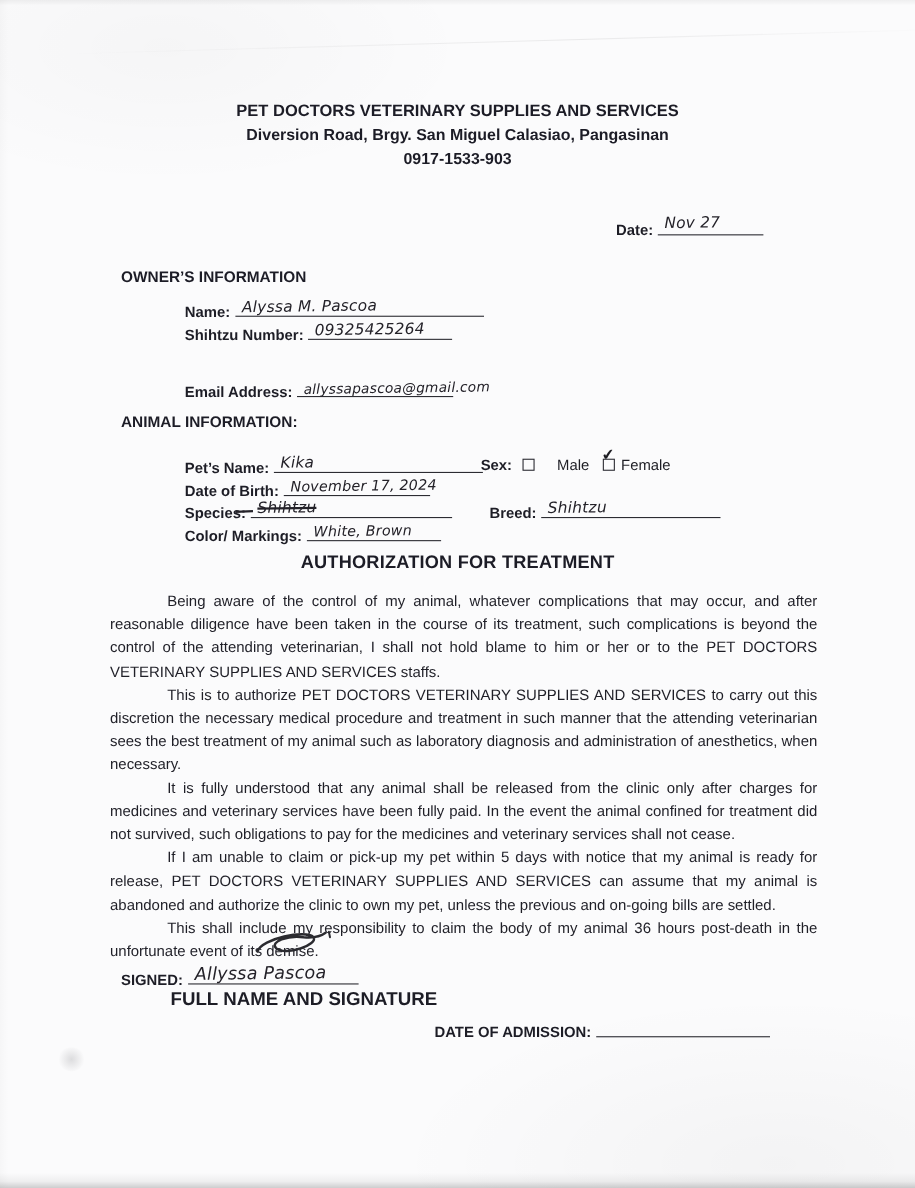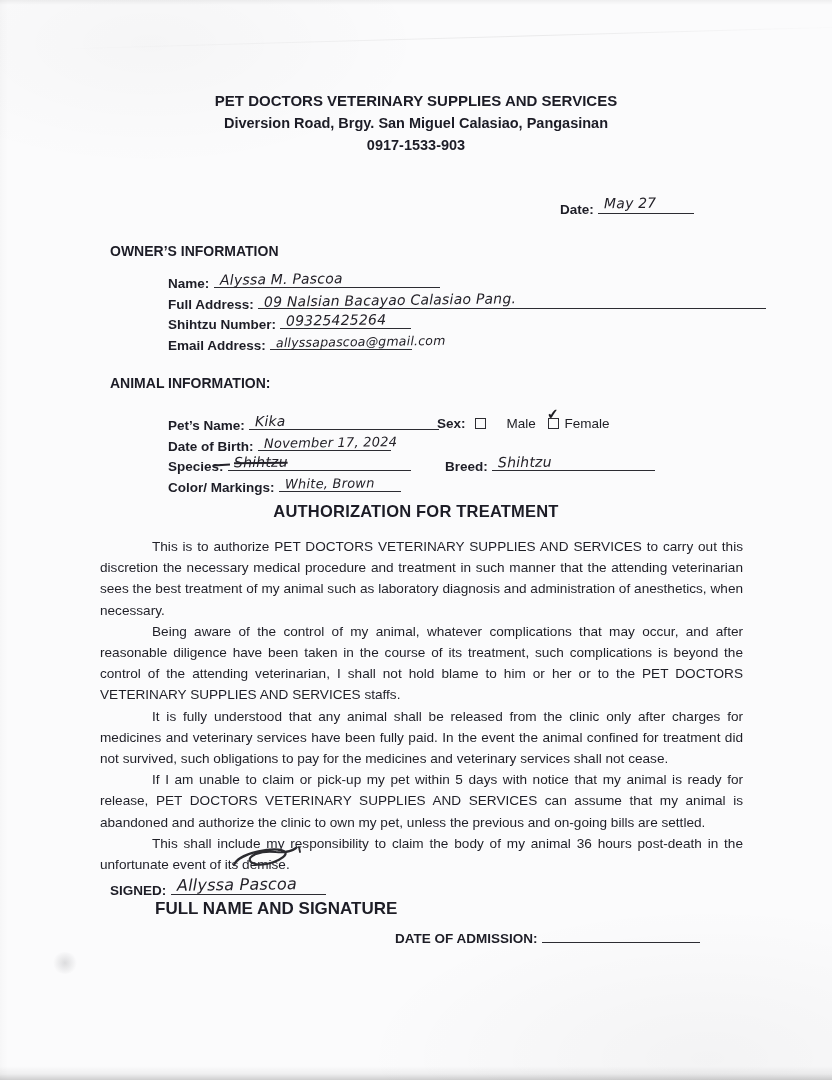--- a/index.html
+++ b/index.html
@@ -71,47 +71,41 @@
 
   <div class="header">
     <div class="h1">PET DOCTORS VETERINARY SUPPLIES AND SERVICES</div>
     <div class="h2">Diversion Road, Brgy. San Miguel Calasiao, Pangasinan</div>
     <div class="h2">0917-1533-903</div>
   </div>
 
   <div class="date-row">
     <span class="label">Date:</span>
     <span class="fline" style="width:96px;height:16px;">
-      <span class="hw" style="bottom:2px;">May 27</span>
+      <span class="hw" style="bottom:2px;">Nov 27</span>
     </span>
   </div>
 
   <div class="sec-title owner-title">OWNER’S INFORMATION</div>
   <div class="fields owner-fields">
     <div class="frow">
       <span class="label">Name:</span>
       <span class="fline" style="width:226px;height:15px;">
         <span class="hw">Alyssa M. Pascoa</span>
       </span>
     </div>
     <div class="frow">
-      <span class="label">Full Address:</span>
-      <span class="fline" style="width:508px;height:15px;">
-        <span class="hw">09 Nalsian Bacayao Calasiao Pang.</span>
-      </span>
-    </div>
-    <div class="frow">
       <span class="label">Shihtzu Number:</span>
       <span class="fline" style="width:131px;height:15px;">
         <span class="hw">09325425264</span>
       </span>
     </div>
     <div class="frow">
       <span class="label">Email Address:</span>
-      <span class="fline" style="width:142px;height:15px;">
+      <span class="fline" style="width:142px;height:15px;margin-top:32px;">
         <span class="hw" style="font-size:12.5px;">allyssapascoa@gmail.com</span>
       </span>
     </div>
   </div>
 
   <div class="sec-title animal-title">ANIMAL INFORMATION:</div>
   <div class="fields animal-fields">
     <div class="frow">
       <span class="label">Pet’s Name:</span>
       <span class="fline" style="width:190px;height:15px;">
@@ -150,22 +144,22 @@
     <div class="frow">
       <span class="label">Color/ Markings:</span>
       <span class="fline" style="width:122px;height:15px;">
         <span class="hw" style="font-size:13px;">White, Brown</span>
       </span>
     </div>
   </div>
 
   <div class="auth-title">AUTHORIZATION FOR TREATMENT</div>
   <div class="bodytext">
+    <p>Being aware of the control of my animal, whatever complications that may occur, and after reasonable diligence have been taken in the course of its treatment, such complications is beyond the control of the attending veterinarian, I shall not hold blame to him or her or to the PET DOCTORS VETERINARY SUPPLIES AND SERVICES staffs.</p>
     <p>This is to authorize PET DOCTORS VETERINARY SUPPLIES AND SERVICES to carry out this discretion the necessary medical procedure and treatment in such manner that the attending veterinarian sees the best treatment of my animal such as laboratory diagnosis and administration of anesthetics, when necessary.</p>
-    <p>Being aware of the control of my animal, whatever complications that may occur, and after reasonable diligence have been taken in the course of its treatment, such complications is beyond the control of the attending veterinarian, I shall not hold blame to him or her or to the PET DOCTORS VETERINARY SUPPLIES AND SERVICES staffs.</p>
     <p>It is fully understood that any animal shall be released from the clinic only after charges for medicines and veterinary services have been fully paid. In the event the animal confined for treatment did not survived, such obligations to pay for the medicines and veterinary services shall not cease.</p>
     <p>If I am unable to claim or pick-up my pet within 5 days with notice that my animal is ready for release, PET DOCTORS VETERINARY SUPPLIES AND SERVICES can assume that my animal is abandoned and authorize the clinic to own my pet, unless the previous and on-going bills are settled.</p>
     <p>This shall include my responsibility to claim the body of my animal 36 hours post-death in the unfortunate event of its demise.</p>
   </div>
 
   <div class="sig-scribble">
     <svg width="90" height="34" viewBox="0 0 90 34">
       <path d="M14 22 C 18 10, 58 2, 65 9 C 70 15, 40 27, 31 19 C 25 13, 42 7, 56 9 C 66 10, 72 8, 76 5" stroke="#2b2b30" stroke-width="2.2" fill="none" stroke-linecap="round"></path>
       <path d="M79 4 L 80 9" stroke="#2b2b30" stroke-width="1.8" fill="none" stroke-linecap="round"></path>
     </svg>

